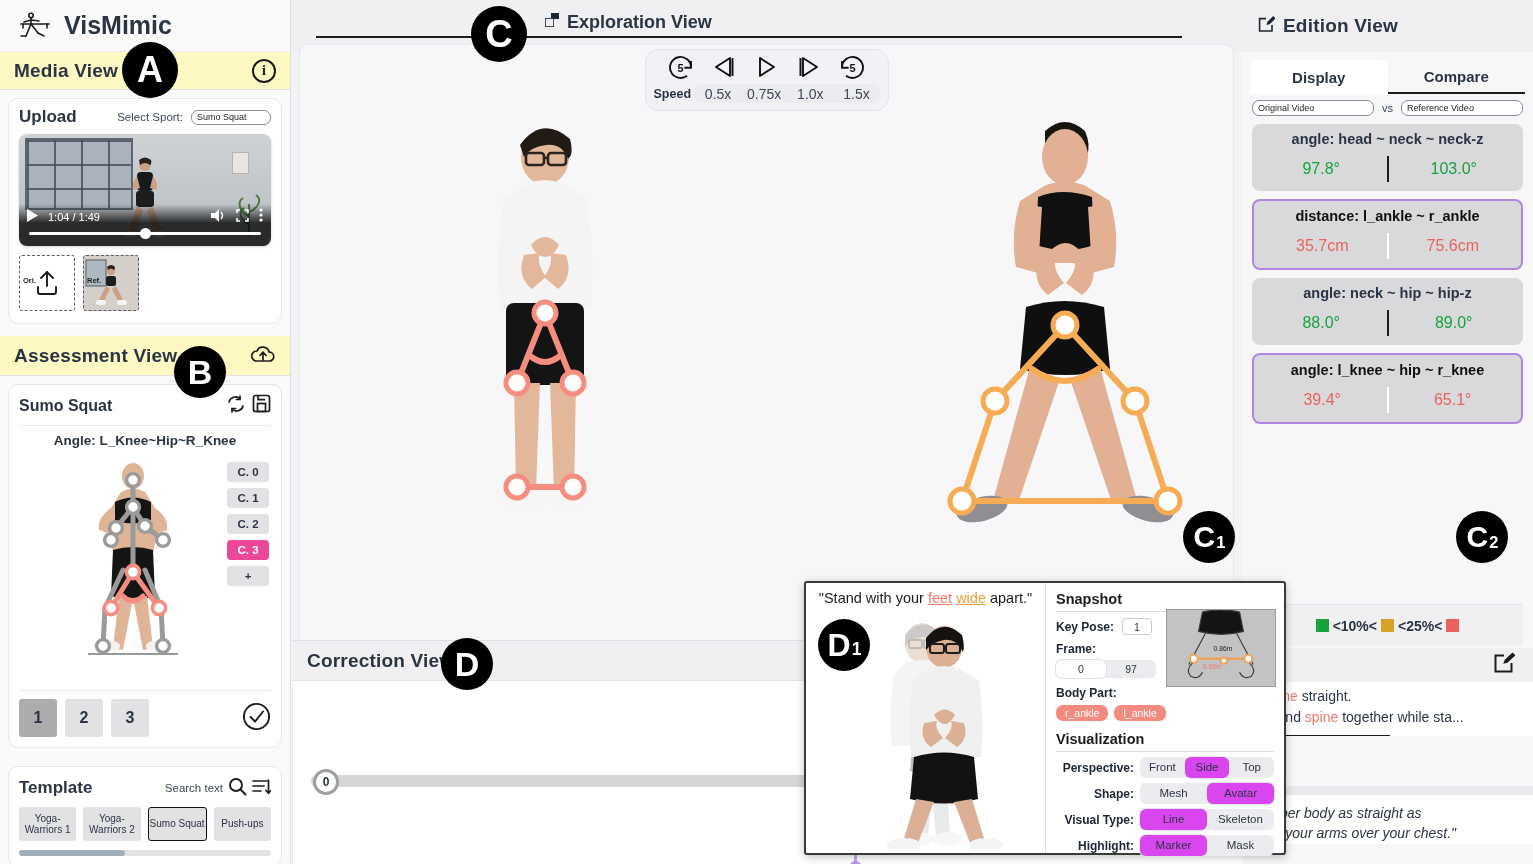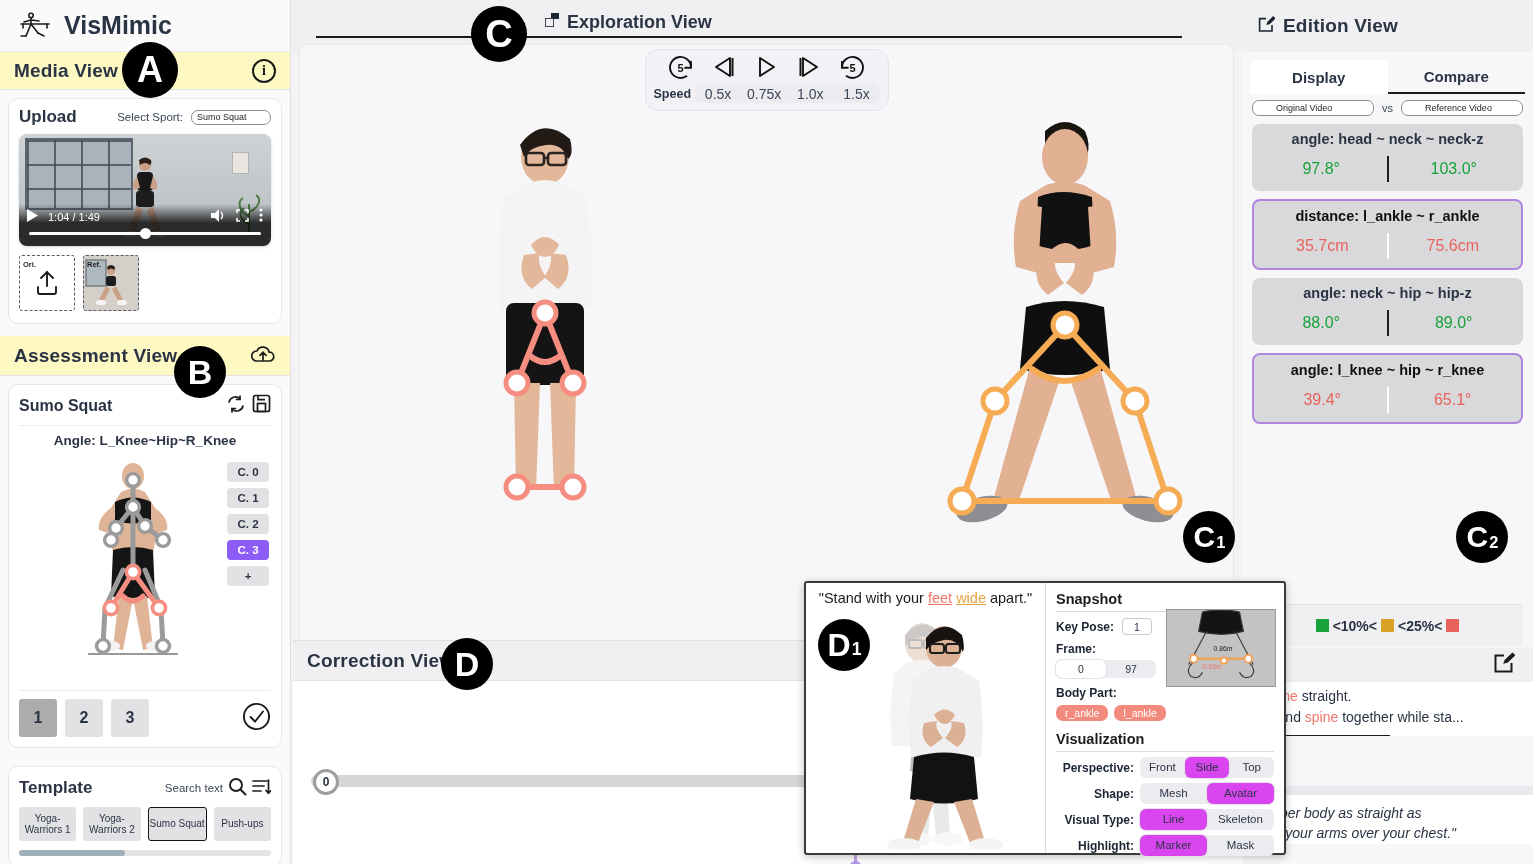--- a/index.html
+++ b/index.html
@@ -87,21 +87,21 @@
   }
   .vb-ctrl-row { display:flex; align-items:center; gap:10px; height: 24px; padding-top: 2px;}
   .vb-time { font-size: 11px; }
   .vb-progress { position:absolute; left:10px; right:10px; bottom: 11px; height:3px; background:#fff; border-radius:2px;}
   .vb-knob { position:absolute; left: 48%; top:-4px; width:11px;height:11px;border-radius:50%;background:#fff;}
   .thumb-row { display:flex; align-items:center; gap: 8px; margin-top: 9px; }
   .thumb {
     width: 56px; height: 56px; border: 1.6px dashed #5a5a64; border-radius: 3px;
     position: relative; display:flex; align-items:center; justify-content:center; background:#fff;
   }
-  .thumb .tag { position:absolute; top:4px; left:3px; font-size:7.5px; font-weight:bold; color:#1d1d1d;}
+  .thumb .tag { position:absolute; top:20px; left:3px; font-size:7.5px; font-weight:bold; color:#1d1d1d;}
   .thumb.ref { overflow:hidden; background:#d3cdc8; }
   .process-btn {
     flex:1; height: 56px; background:#d9d9dd; border-radius:6px;
     display:flex; align-items:center; justify-content:center;
     font-size: 22px; font-weight:bold; color:#2b3445;
   }
 
   .assess-head { height: 40px; margin-top: 4px; }
   .cloud-icon { margin-left:auto; }
   .assess-body { padding: 8px; }
@@ -110,21 +110,21 @@
   .assess-name { font-size: 16px; font-weight:bold; color:#2b3445;}
   .assess-icons { margin-left:auto; display:flex; gap:6px; align-items:center;}
   .angle-label { text-align:center; font-size: 13.5px; font-weight:bold; color:#2b3445; margin-top: 8px; padding-top:7px; border-top:1px solid #ececed;}
   .pose-area { position:relative; height: 238px; margin-top: 2px; }
   .c-btns { position:absolute; right: 2px; top: 12px; display:flex; flex-direction:column; gap: 6px;}
   .c-btn {
     width: 42px; height: 20px; background:#e2e2e5; border-radius:4px;
     font-size: 11.5px; font-weight:bold; color:#2b3445;
     display:flex; align-items:center; justify-content:center;text-align:right;
   }
-  .c-btn.active { background:#8b5cf6; color:#fff; }
+  .c-btn.active { background:#ec4899; color:#fff; }
   .keyframe-row { display:flex; align-items:center; gap: 8px; padding-top: 8px; border-top:1px solid #ececed; margin-top:2px;}
   .kf {
     width: 38px; height: 38px; background:#e2e2e5; border-radius:3px;
     display:flex; align-items:center; justify-content:center;
     font-size: 16px; font-weight:bold; color:#2b3445;
   }
   .kf.active { background:#acacac; }
   .check-circle { margin-left:auto; }
 
   .tmpl-card { padding: 10px; margin-top: 18px; }
@@ -211,21 +211,21 @@
   
   .right { position:absolute; left: 1242px; top: 0; width: 291px; height: 864px; background:#f7f7f9; }
   .edition-head { height: 52px; background:#f0f0f2; display:flex; align-items:center; padding-left: 16px; gap: 8px;}
   .tabs-row { display:flex; height: 34px; margin: 8px 8px 0; }
   .tab { flex:1; display:flex; align-items:center; justify-content:center;
          font-size: 15px; font-weight:bold; color:#2b3445; }
   .tab.active { background:#fff; border-radius:6px 6px 0 0;}
   .tab.underlined { border-bottom: 2.5px solid #1c1c1c; }
   .vs-row { display:flex; align-items:center; gap: 8px; padding: 6px 10px 8px; }
   .vs-sel { flex:1; height: 16px; border:1px solid #8c8c96; border-radius:7px; background:#fff;
-            font-size: 9px; color:#1d1d1d; display:flex; align-items:center; padding-left:23px; }
+            font-size: 9px; color:#1d1d1d; display:flex; align-items:center; padding-left:5px; }
   .vs-lbl { font-size: 11px; color:#3c4759; }
   .metric { margin: 0 10px 8px; background:#d9d9dc; border-radius:8px; padding: 7px 4px 9px; }
   .metric.sel { border: 2.5px solid #b186e0; }
   .metric .mname { text-align:center; font-size: 14.5px; font-weight:bold; color:#2b3445; }
   .metric.sel .mname { color:#101010; }
   .mvals { display:flex; align-items:center; justify-content:center; margin-top: 9px; }
   .mval { flex:1; text-align:center; font-size: 16px; }
   .mdiv { width: 2px; height: 26px; background:#1c1c1c; }
   .mdiv.light { background:#fff; }
   .legend { position:absolute; left: 10px; right: 10px; top: 604px; height: 42px;

